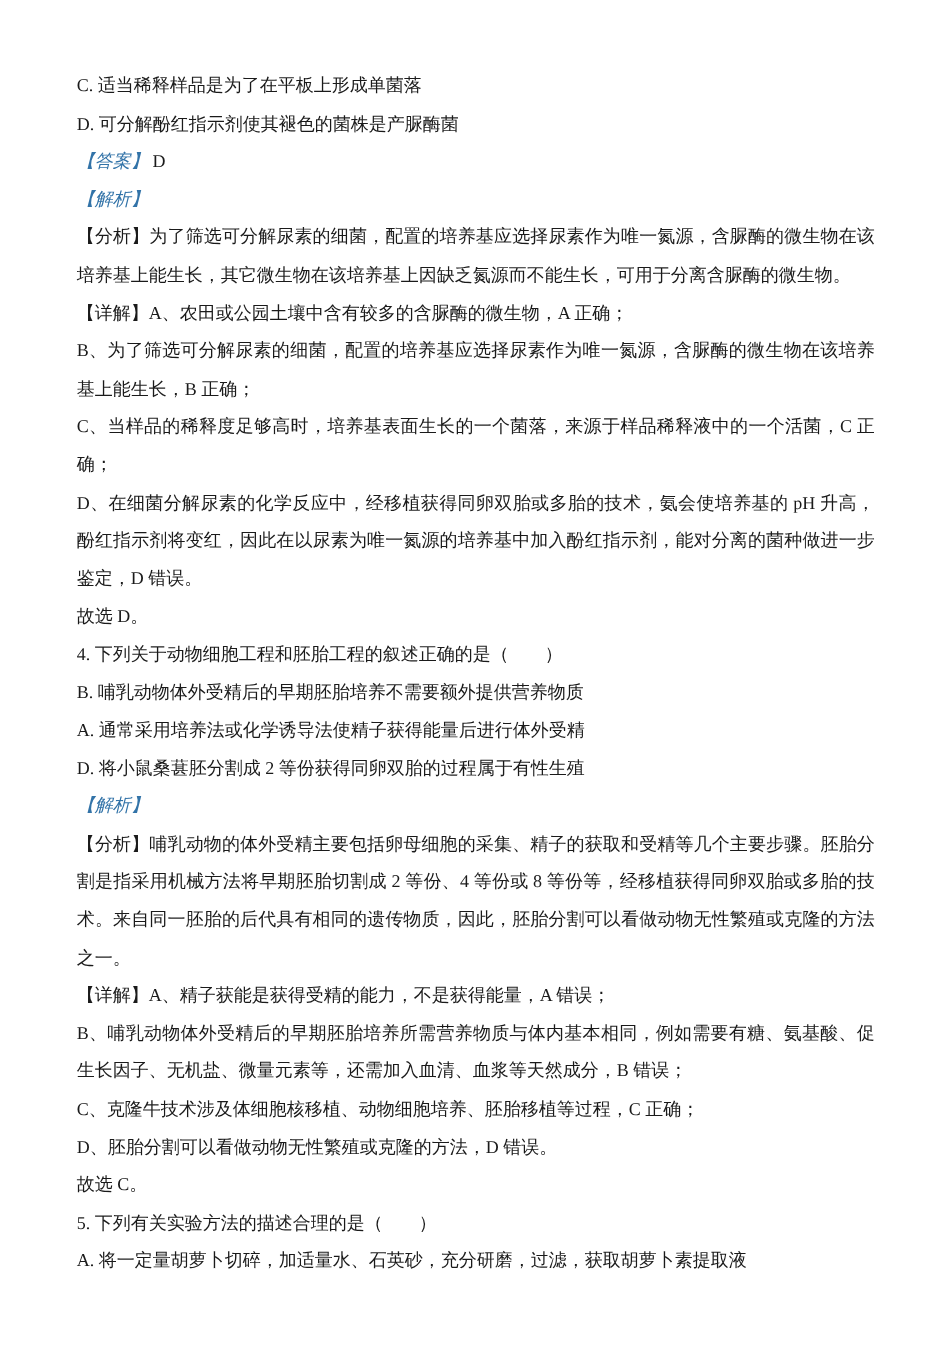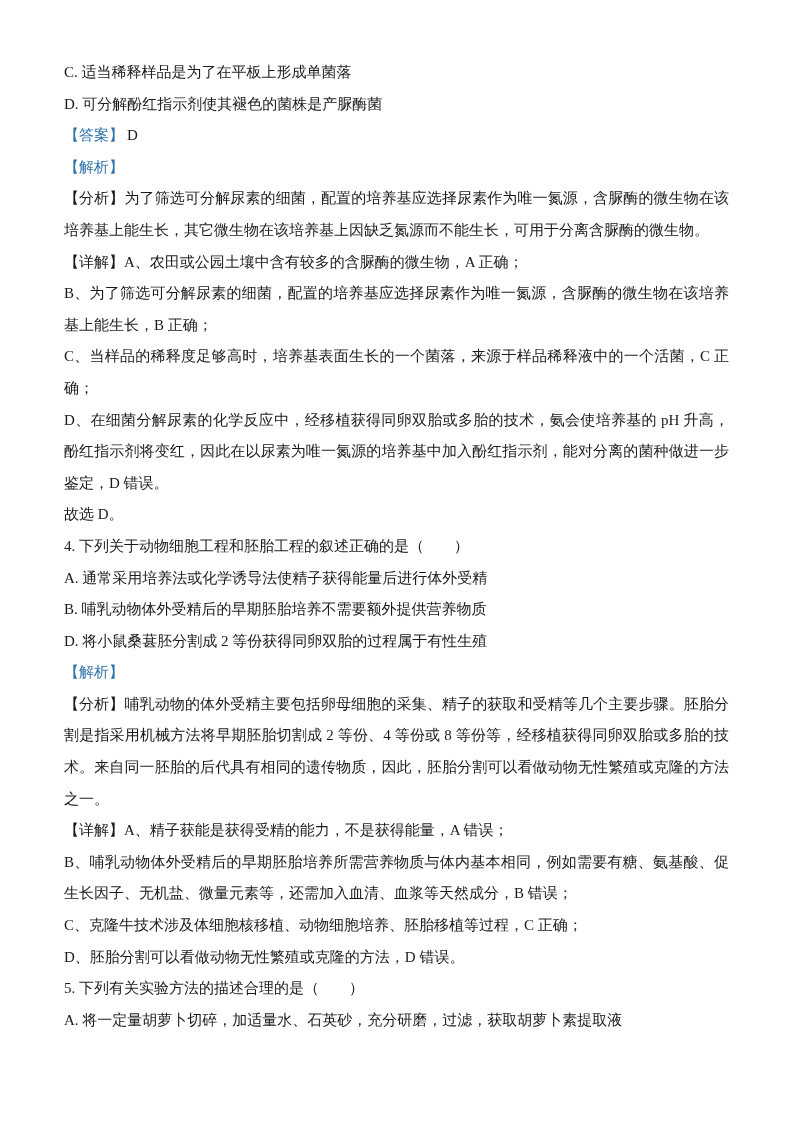--- a/index.html
+++ b/index.html
@@ -24,20 +24,21 @@
   p.line {
     margin: 0;
     font-size: 15px;
     line-height: 31.6px;
     text-align: justify;
     text-justify: inter-character;
     word-break: break-all;
   }
   .marker {
     color: #3273a8;
+    font-style: italic;
   }
   .answer-value {
     padding-left: 3px;
   }
 </style>
 </head>
 <body>
 
 <div class="page">
 
@@ -49,29 +50,30 @@
   <p class="line"><span class="marker">【解析】</span><span class="answer-value"></span></p>
 
   <p class="line">【分析】为了筛选可分解尿素的细菌，配置的培养基应选择尿素作为唯一氮源，含脲酶的微生物在该培养基上能生长，其它微生物在该培养基上因缺乏氮源而不能生长，可用于分离含脲酶的微生物。</p>
   <p class="line">【详解】A、农田或公园土壤中含有较多的含脲酶的微生物，A 正确；</p>
   <p class="line">B、为了筛选可分解尿素的细菌，配置的培养基应选择尿素作为唯一氮源，含脲酶的微生物在该培养基上能生长，B 正确；</p>
   <p class="line">C、当样品的稀释度足够高时，培养基表面生长的一个菌落，来源于样品稀释液中的一个活菌，C 正确；</p>
   <p class="line">D、在细菌分解尿素的化学反应中，经移植获得同卵双胎或多胎的技术，氨会使培养基的 pH 升高，酚红指示剂将变红，因此在以尿素为唯一氮源的培养基中加入酚红指示剂，能对分离的菌种做进一步鉴定，D 错误。</p>
   <p class="line">故选 D。</p>
 
   <p class="line">4. 下列关于动物细胞工程和胚胎工程的叙述正确的是（　　）</p>
+  <p class="line">B. 哺乳动物体外受精后的早期胚胎培养不需要额外提供营养物质</p>
   <p class="line">A. 通常采用培养法或化学诱导法使精子获得能量后进行体外受精</p>
-  <p class="line">B. 哺乳动物体外受精后的早期胚胎培养不需要额外提供营养物质</p>
   <p class="line">D. 将小鼠桑葚胚分割成 2 等份获得同卵双胎的过程属于有性生殖</p>
 
 
   <p class="line"><span class="marker">【解析】</span><span class="answer-value"></span></p>
 
   <p class="line">【分析】哺乳动物的体外受精主要包括卵母细胞的采集、精子的获取和受精等几个主要步骤。胚胎分割是指采用机械方法将早期胚胎切割成 2 等份、4 等份或 8 等份等，经移植获得同卵双胎或多胎的技术。来自同一胚胎的后代具有相同的遗传物质，因此，胚胎分割可以看做动物无性繁殖或克隆的方法之一。</p>
   <p class="line">【详解】A、精子获能是获得受精的能力，不是获得能量，A 错误；</p>
   <p class="line">B、哺乳动物体外受精后的早期胚胎培养所需营养物质与体内基本相同，例如需要有糖、氨基酸、促生长因子、无机盐、微量元素等，还需加入血清、血浆等天然成分，B 错误；</p>
   <p class="line">C、克隆牛技术涉及体细胞核移植、动物细胞培养、胚胎移植等过程，C 正确；</p>
   <p class="line">D、胚胎分割可以看做动物无性繁殖或克隆的方法，D 错误。</p>
+  <p class="line">故选 C。</p>
 
   <p class="line">5. 下列有关实验方法的描述合理的是（　　）</p>
   <p class="line">A. 将一定量胡萝卜切碎，加适量水、石英砂，充分研磨，过滤，获取胡萝卜素提取液</p>
 
 </div>
 
 </body></html>

